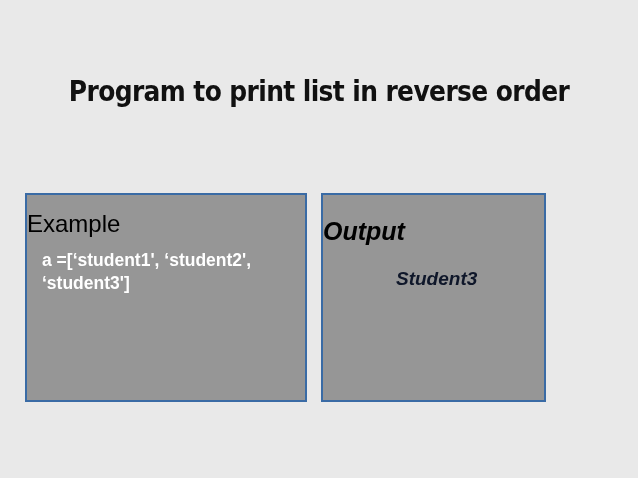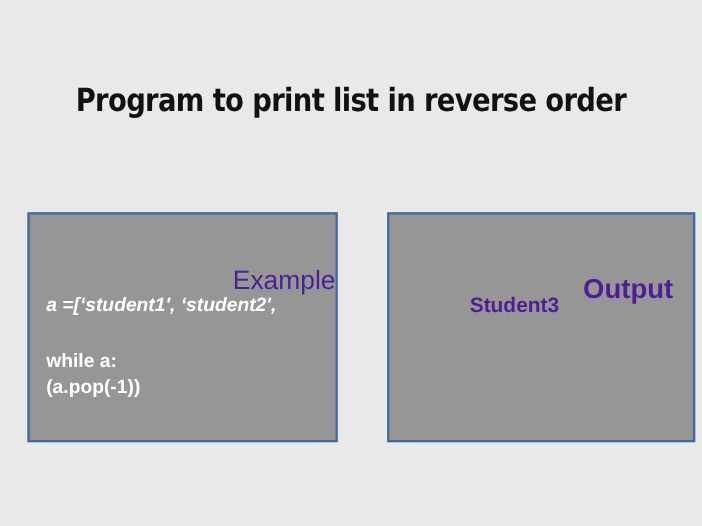--- a/index.html
+++ b/index.html
@@ -40,30 +40,30 @@
     border: 2px solid #3a6ba5;
     box-sizing: border-box;
   }
   .panel-example {
     left: 25px;
     top: 193px;
     width: 282px;
     height: 209px;
   }
   .panel-output {
-    left: 352px;
+    left: 321px;
     top: 193px;
-    width: 280px;
+    width: 225px;
     height: 209px;
+    font-style: italic;
   }
   .panel-heading {
-    color: #4c1d95;
-    text-align: right;
+    color: #000000;
+    text-align: left;
     white-space: nowrap;
-    margin-top: 32px;
   }
   .heading-example {
     position: absolute;
     left: 0;
     right: 0;
     top: 15px;
     font-family: "Liberation Sans", sans-serif;
     font-weight: normal;
     font-size: 24px;
   }
@@ -81,53 +81,50 @@
     position: absolute;
     left: 15px;
     right: 8px;
     color: #ffffff;
     font-family: "Liberation Sans", sans-serif;
     font-weight: bold;
     font-size: 17.5px;
     line-height: 23px;
     text-align: left;
   }
-  .code-block-1 { top: 71px; font-style: italic; }
+  .code-block-1 { top: 54px; }
   .code-block-2 { top: 122px; }
   .code-line { white-space: nowrap; }
   .output-list {
     position: absolute;
     left: 73px;
     top: 72px;
-    color: #4c1d95;
+    color: #0f172a;
     font-family: "Liberation Sans", sans-serif;
     font-weight: bold;
     font-size: 19px;
     line-height: 24px;
   }
   .output-line { white-space: nowrap; }
 </style>
 </head>
 <body>
 
 <div class="slide">
 
   <div class="slide-title">Program to print list in reverse order</div>
 
   <div class="panel panel-example">
     <div class="panel-heading heading-example">Example</div>
 
     <div class="code-block code-block-1">
       <div class="code-line">a =[‘student1', ‘student2',</div>
+      <div class="code-line">‘student3']</div>
     </div>
 
-    <div class="code-block code-block-2">
-      <div class="code-line">while a:</div>
-      <div class="code-line">(a.pop(-1))</div>
-    </div>
   </div>
 
   <div class="panel panel-output">
     <div class="panel-heading heading-output">Output</div>
 
     <div class="output-list">
       <div class="output-line">Student3</div>
     </div>
   </div>
 

